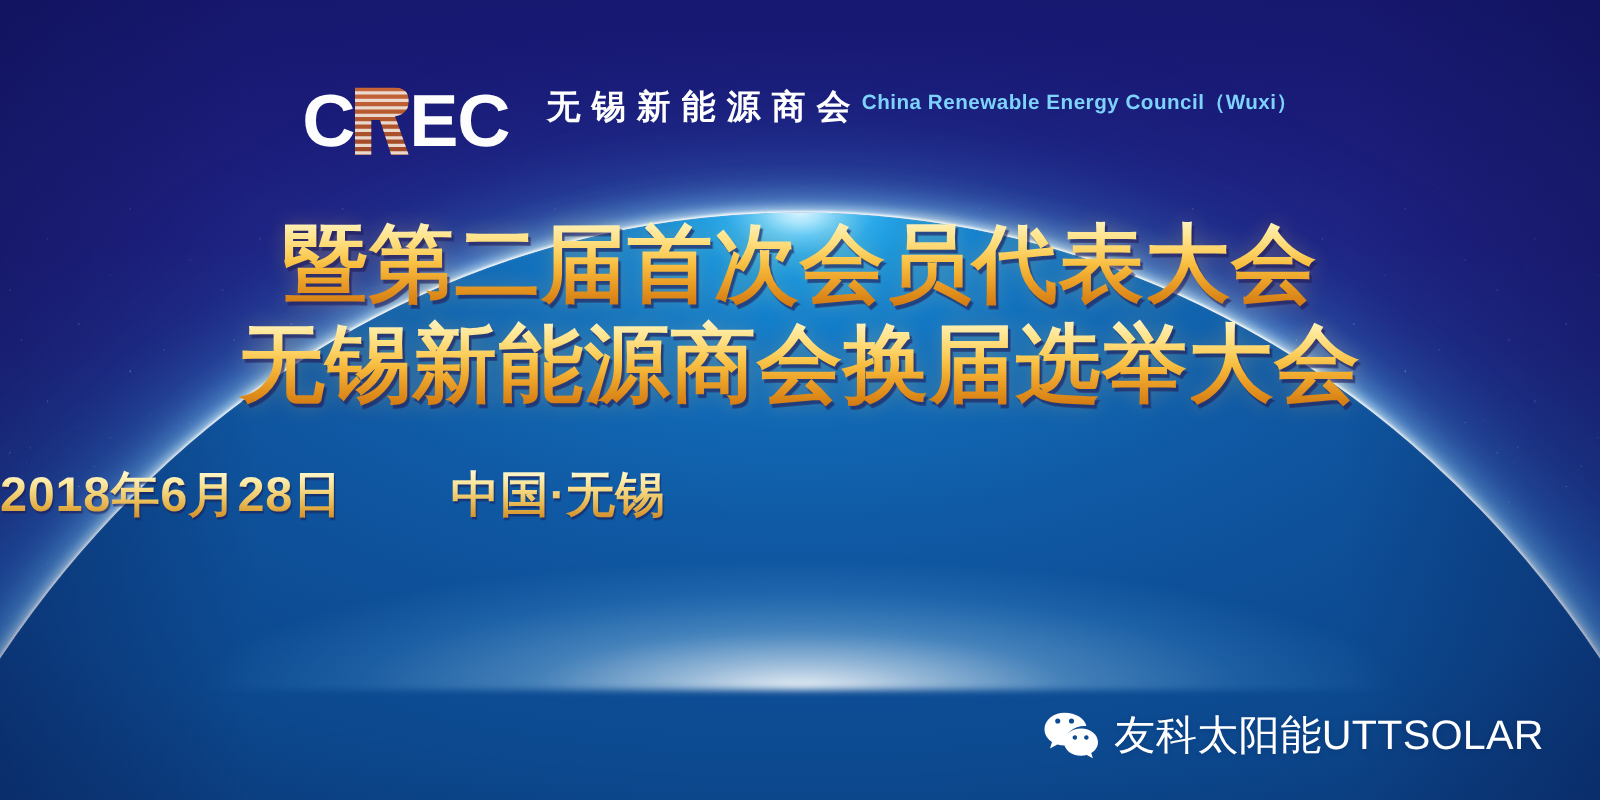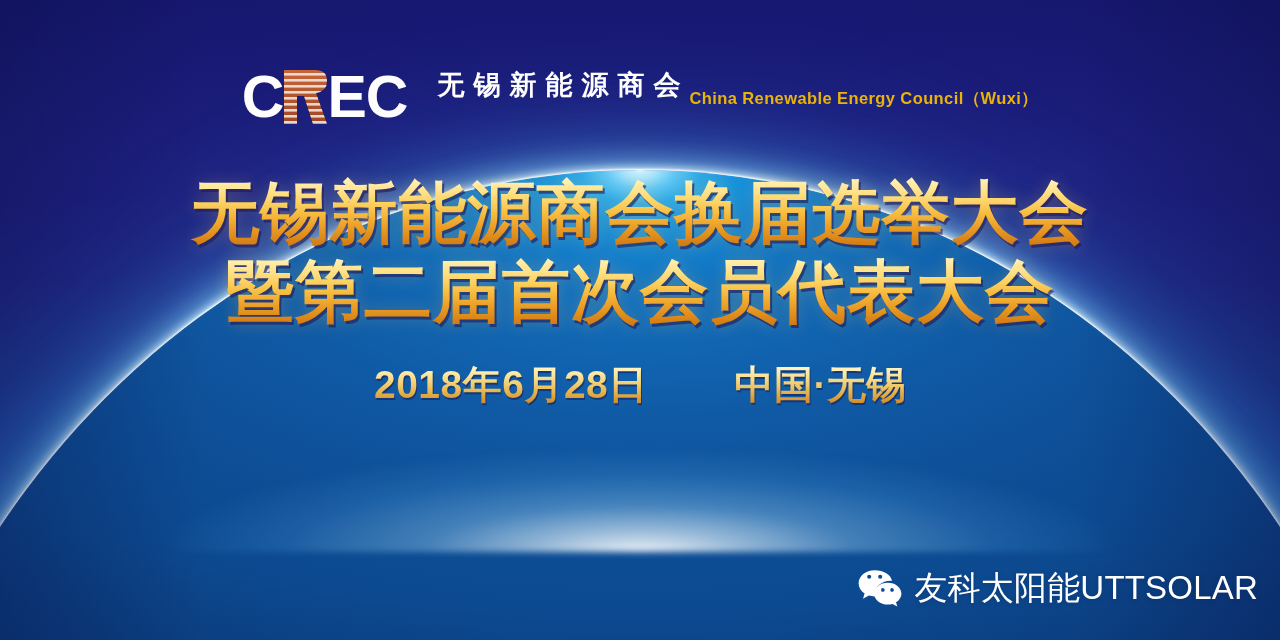--- a/index.html
+++ b/index.html
@@ -136,25 +136,25 @@
     padding-top:3px;
   }
   .assoc-cn{
     color:#ffffff;
     font-size:27px;font-weight:bold;line-height:32px;
     letter-spacing:9px;
     text-indent:9px;
     white-space:nowrap;
   }
   .assoc-en{
-    color:#eab308;
+    color:#7dd3fc;
     font-size:16.5px;font-weight:bold;line-height:20px;
     letter-spacing:.4px;
     white-space:nowrap;
-    margin-top:19px;
+    margin-top:3px;
   }
 
   
   .headline-block{
     position:absolute;left:0;right:0;top:172px;
     text-align:center;
   }
   .headline{
     font-family:"Liberation Sans","DejaVu Sans",sans-serif;
     font-weight:bold;
@@ -167,39 +167,39 @@
         #fdd264 38%, #f7bc3e 52%, #eda32a 66%,
         #e08e1c 79%, #d47d14 90%, #cf7210 100%);
     -webkit-background-clip:text;background-clip:text;
     color:transparent;-webkit-text-fill-color:transparent;
     filter:drop-shadow(2px 3px 0 rgba(32,26,88,.62)) drop-shadow(0 0 8px rgba(255,205,90,.22));
   }
   .headline.line2{margin-top:-1px;}
 
   
   .meta-line{
-    position:absolute;left:0;right:0;top:360px;
-    text-align:center;
+    position:absolute;left:0;right:0;top:372px;
+    text-align:left;
     font-family:"Liberation Sans","DejaVu Sans",sans-serif;
     font-weight:bold;font-size:39px;line-height:50px;
     letter-spacing:.5px;white-space:nowrap;
   }
   .meta-line .g{
     background-image:linear-gradient(180deg,
         #fff9da 0%, #fdefb2 18%, #f7dd8a 36%,
         #eec767 54%, #e2ad45 72%, #d69431 88%, #cd8526 100%);
     -webkit-background-clip:text;background-clip:text;
     color:transparent;-webkit-text-fill-color:transparent;
     filter:drop-shadow(1.5px 2px 0 rgba(28,24,80,.55));
   }
   .meta-gap{display:inline-block;width:64px;}
 
   
   .watermark{
-    position:absolute;right:22px;bottom:32px;
+    position:absolute;right:45px;bottom:32px;
     display:flex;align-items:flex-start;gap:11px;
     pointer-events:auto;
   }
   .wechat-icon{width:46px;height:40px;display:block;flex:none;}
   .watermark-label{
     color:#ffffff;
     font-family:"Liberation Sans","DejaVu Sans",sans-serif;
     font-size:33px;font-weight:400;line-height:40px;
     letter-spacing:.2px;white-space:nowrap;
     text-shadow:0 1px 4px rgba(8,40,90,.35);
@@ -265,22 +265,22 @@
       <span class="crec-letter">C</span>
     </div>
 
     <div class="lockup-text">
       <div class="assoc-cn">无锡新能源商会</div>
       <div class="assoc-en">China Renewable Energy Council（Wuxi）</div>
     </div>
   </div>
 
   <div class="headline-block">
+    <div class="headline line2">暨第二届首次会员代表大会</div>
     <div class="headline line1">无锡新能源商会换届选举大会</div>
-    <div class="headline line2">暨第二届首次会员代表大会</div>
   </div>
 
   <div class="meta-line">
     <span class="g">2018年6月28日</span>
     <span class="meta-gap"></span>
     <span class="g">中国·无锡</span>
   </div>
 
   <div class="watermark">
     <span class="wechat-icon">

